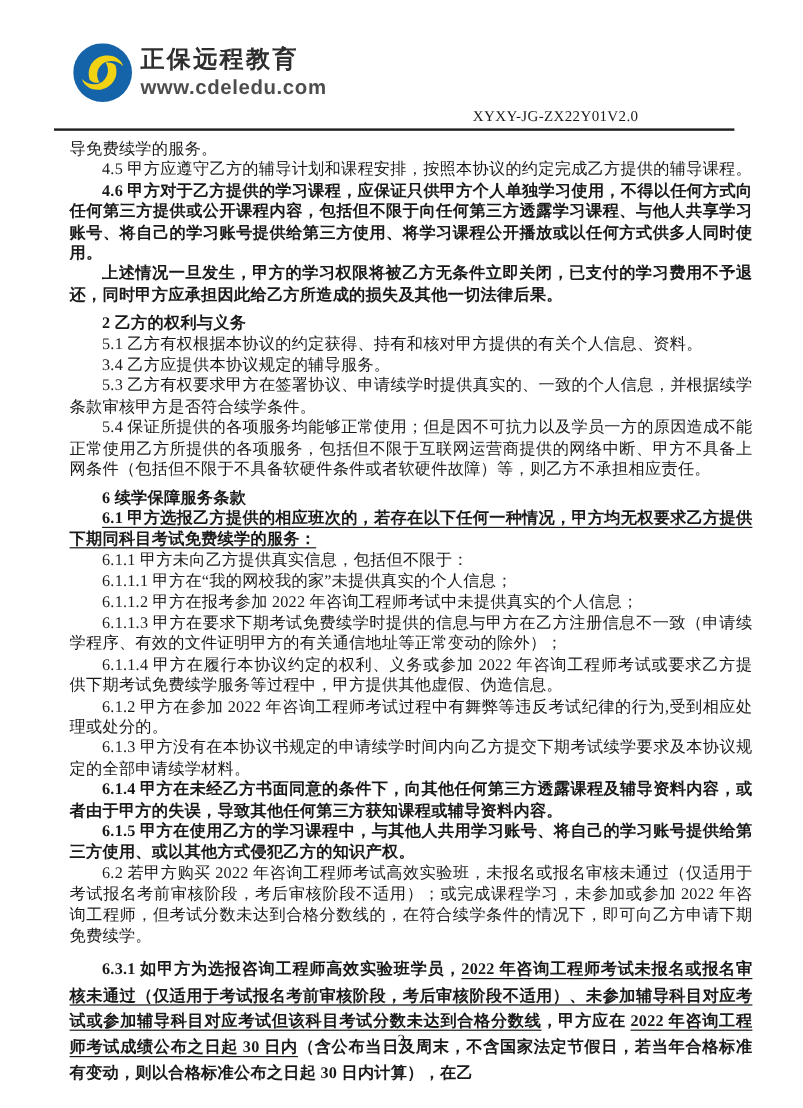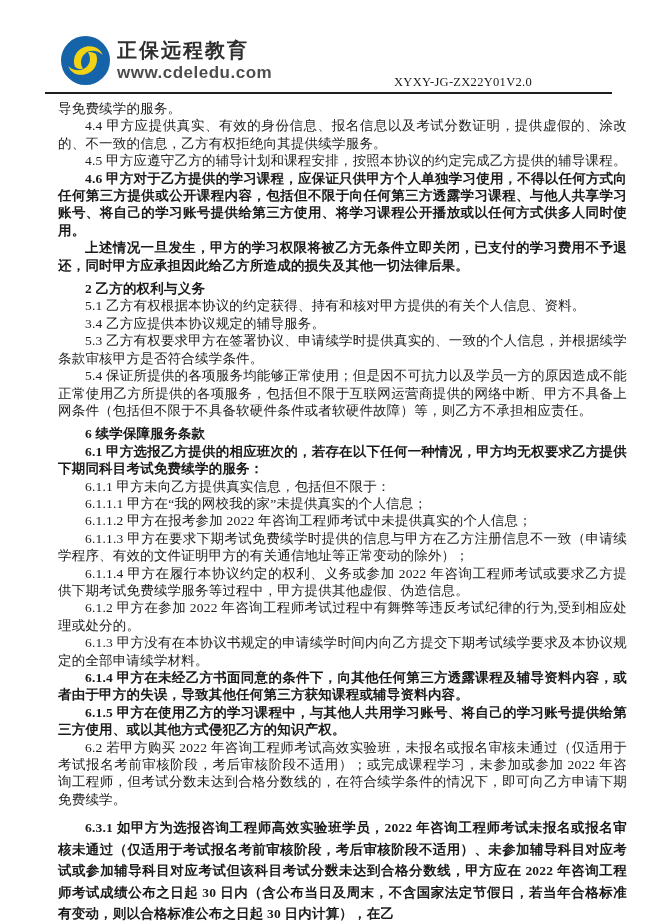--- a/index.html
+++ b/index.html
@@ -8,21 +8,21 @@
     width:669px;height:923px;
     background:#ffffff;
     overflow:hidden;
     font-family:"Liberation Serif","DejaVu Serif",serif;
     color:#1a1a1a;
   }
   
   .header{
     position:relative;
     margin:0 57px 0 45px;
-    padding-top:38px;
+    padding-top:53px;
     height:54px;
     border-bottom:2px solid #1f1f1f;
     box-sizing:content-box;
   }
   .logo{
     position:absolute;left:16px;top:36px;
     display:flex;align-items:center;gap:7px;
   }
   .logo-mark{width:49px;height:49px;display:block;}
   .brand-text{display:flex;flex-direction:column;line-height:1.05;}
@@ -46,21 +46,21 @@
   .para{
     margin:0;
     text-align:justify;
     line-height:17.4px;
     letter-spacing:.2px;
   }
   .para.indent{text-indent:2em;}
   .para.bold{font-weight:bold;}
   .para.heading{margin-top:6px;}
   .para.spaced{line-height:21.5px;margin-top:9px;}
-  .u{text-underline-offset:3px;}
+  .u{text-decoration:underline;text-underline-offset:3px;}
   
   .footer{
     position:absolute;left:0;bottom:48px;width:100%;
     text-align:center;font-size:13px;color:#1a1a1a;
   }
 </style>
 </head>
 <body>
 
 <div class="page">
@@ -77,21 +77,20 @@
       <div class="brand-text">
         <span class="brand-name">正保远程教育</span>
         <span class="brand-site">www.cdeledu.com</span>
       </div>
     </div>
     <span class="doc-code">XYXY-JG-ZX22Y01V2.0</span>
   </div>
 
   <div class="doc-body">
       <p class="para"><span>导免费续学的服务。</span></p>
-      <p class="para indent"><span>4.4 甲方应提供真实、有效的身份信息、报名信息以及考试分数证明，提供虚假的、涂改的、不一致的信息，乙方有权拒绝向其提供续学服务。</span></p>
       <p class="para indent"><span>4.5 甲方应遵守乙方的辅导计划和课程安排，按照本协议的约定完成乙方提供的辅导课程。</span></p>
       <p class="para indent bold"><span>4.6 甲方对于乙方提供的学习课程，应保证只供甲方个人单独学习使用，不得以任何方式向任何第三方提供或公开课程内容，包括但不限于向任何第三方透露学习课程、与他人共享学习账号、将自己的学习账号提供给第三方使用、将学习课程公开播放或以任何方式供多人同时使用。</span></p>
       <p class="para indent bold"><span>上述情况一旦发生，甲方的学习权限将被乙方无条件立即关闭，已支付的学习费用不予退还，同时甲方应承担因此给乙方所造成的损失及其他一切法律后果。</span></p>
       <p class="para indent bold heading"><span>2 乙方的权利与义务</span></p>
       <p class="para indent"><span>5.1 乙方有权根据本协议的约定获得、持有和核对甲方提供的有关个人信息、资料。</span></p>
       <p class="para indent"><span>3.4 乙方应提供本协议规定的辅导服务。</span></p>
       <p class="para indent"><span>5.3 乙方有权要求甲方在签署协议、申请续学时提供真实的、一致的个人信息，并根据续学条款审核甲方是否符合续学条件。</span></p>
       <p class="para indent"><span>5.4 保证所提供的各项服务均能够正常使用；但是因不可抗力以及学员一方的原因造成不能正常使用乙方所提供的各项服务，包括但不限于互联网运营商提供的网络中断、甲方不具备上网条件（包括但不限于不具备软硬件条件或者软硬件故障）等，则乙方不承担相应责任。</span></p>
       <p class="para indent bold heading"><span>6 续学保障服务条款</span></p>
       <p class="para indent bold"><span class="u">6.1 甲方选报乙方提供的相应班次的，若存在以下任何一种情况，甲方均无权要求乙方提供下期同科目考试免费续学的服务：</span></p>

